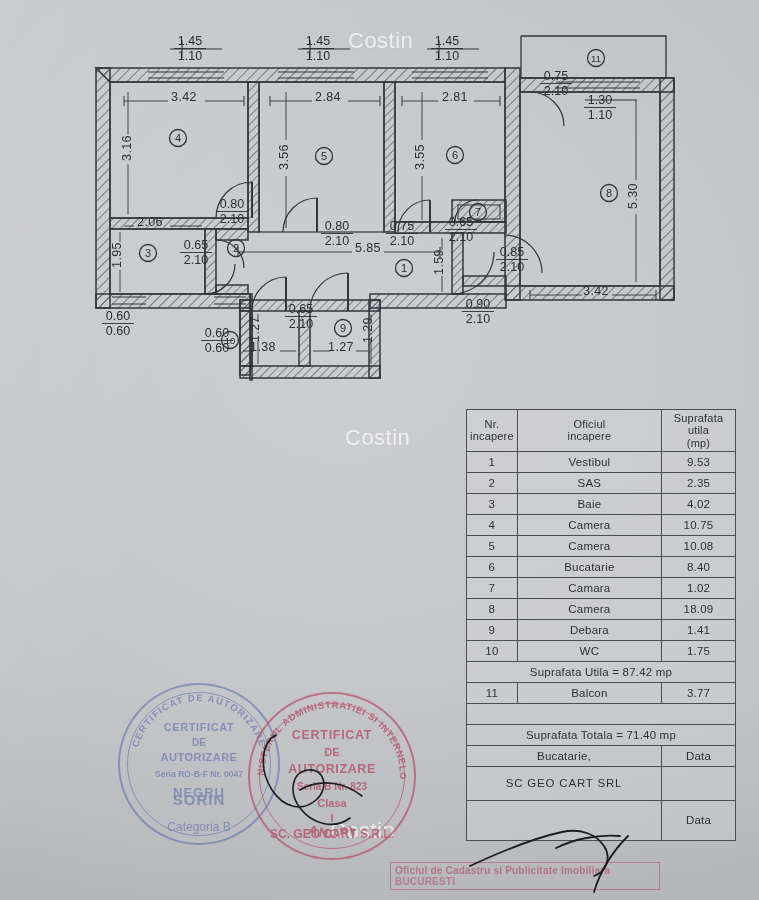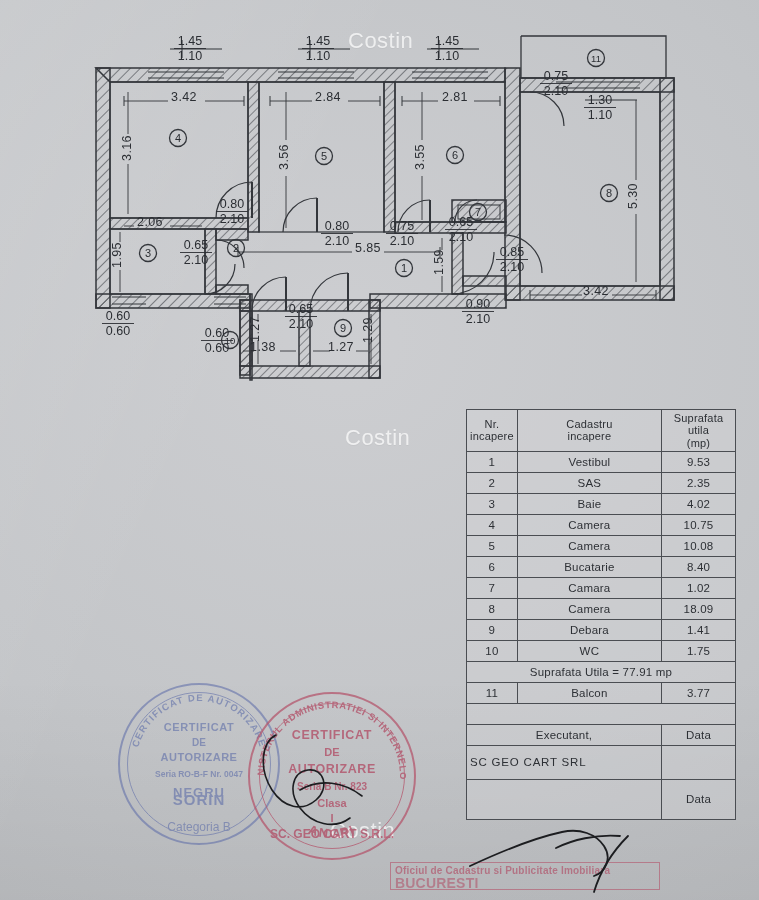--- a/index.html
+++ b/index.html
@@ -93,21 +93,21 @@
   .arcbox svg{ width:100%; height:100%; overflow:visible; }
 
   #stamp-bottom{
     position:absolute; left:390px; top:862px; width:270px; height:28px;
     border:1.5px solid #b4536a; opacity:.6;
     color:#b0455f; font-size:10px; font-weight:bold;
     font-family:"Liberation Sans", sans-serif;
     padding:2px 4px; line-height:1.1; letter-spacing:.2px;
     overflow:hidden;
   }
-  #stamp-bottom .l2{ font-size:14px; opacity:.85; }
+  #stamp-bottom .l2{ font-size:10px; opacity:.85; }
 
   .sig{ position:absolute; pointer-events:none; }
 </style>
 </head>
 <body>
 
 <div id="paper"></div>
 
 <div id="stage">
 
@@ -437,21 +437,21 @@
 
   <div id="tablewrap">
     <table class="areas">
       <thead>
         <tr>
           <th>
             <span>Nr.</span><br>
             <span>incapere</span>
           </th>
           <th>
-            <span>Cadastru</span><br>
+            <span>Oficiul</span><br>
             <span>incapere</span>
           </th>
           <th>
             <span>Suprafata utila</span><br>
             <span>(mp)</span>
           </th>
         </tr>
       </thead>
       <tbody id="tbody">
           <tr>
@@ -498,36 +498,39 @@
             <td class="num">9</td>
             <td class="name">Debara</td>
             <td class="val">1.41</td>
           </tr>
           <tr>
             <td class="num">10</td>
             <td class="name">WC</td>
             <td class="val">1.75</td>
           </tr>
           <tr>
-            <td class="span-total" colspan="3">Suprafata Utila = 77.91 mp</td>
+            <td class="span-total" colspan="3">Suprafata Utila = 87.42 mp</td>
           </tr>
           <tr>
             <td class="num">11</td>
             <td class="name">Balcon</td>
             <td class="val">3.77</td>
           </tr>
           <tr>
             <td class="blank" colspan="3"></td>
           </tr>
           <tr>
-            <td colspan="2">Executant,</td>
+            <td class="span-total" colspan="3">Suprafata Totala = 71.40 mp</td>
+          </tr>
+          <tr>
+            <td colspan="2">Bucatarie,</td>
             <td class="val">Data</td>
           </tr>
           <tr>
-            <td colspan="2" style="height: 34px; text-align: left; letter-spacing: 0.8px;">SC GEO CART SRL</td>
+            <td colspan="2" style="height: 34px; text-align: center; letter-spacing: 0.8px;">SC GEO CART SRL</td>
             <td class="val"></td>
           </tr>
           <tr>
             <td colspan="2" style="height: 40px;"></td>
             <td class="val">Data</td>
           </tr>
         </tbody>
     </table>
   </div>
 

